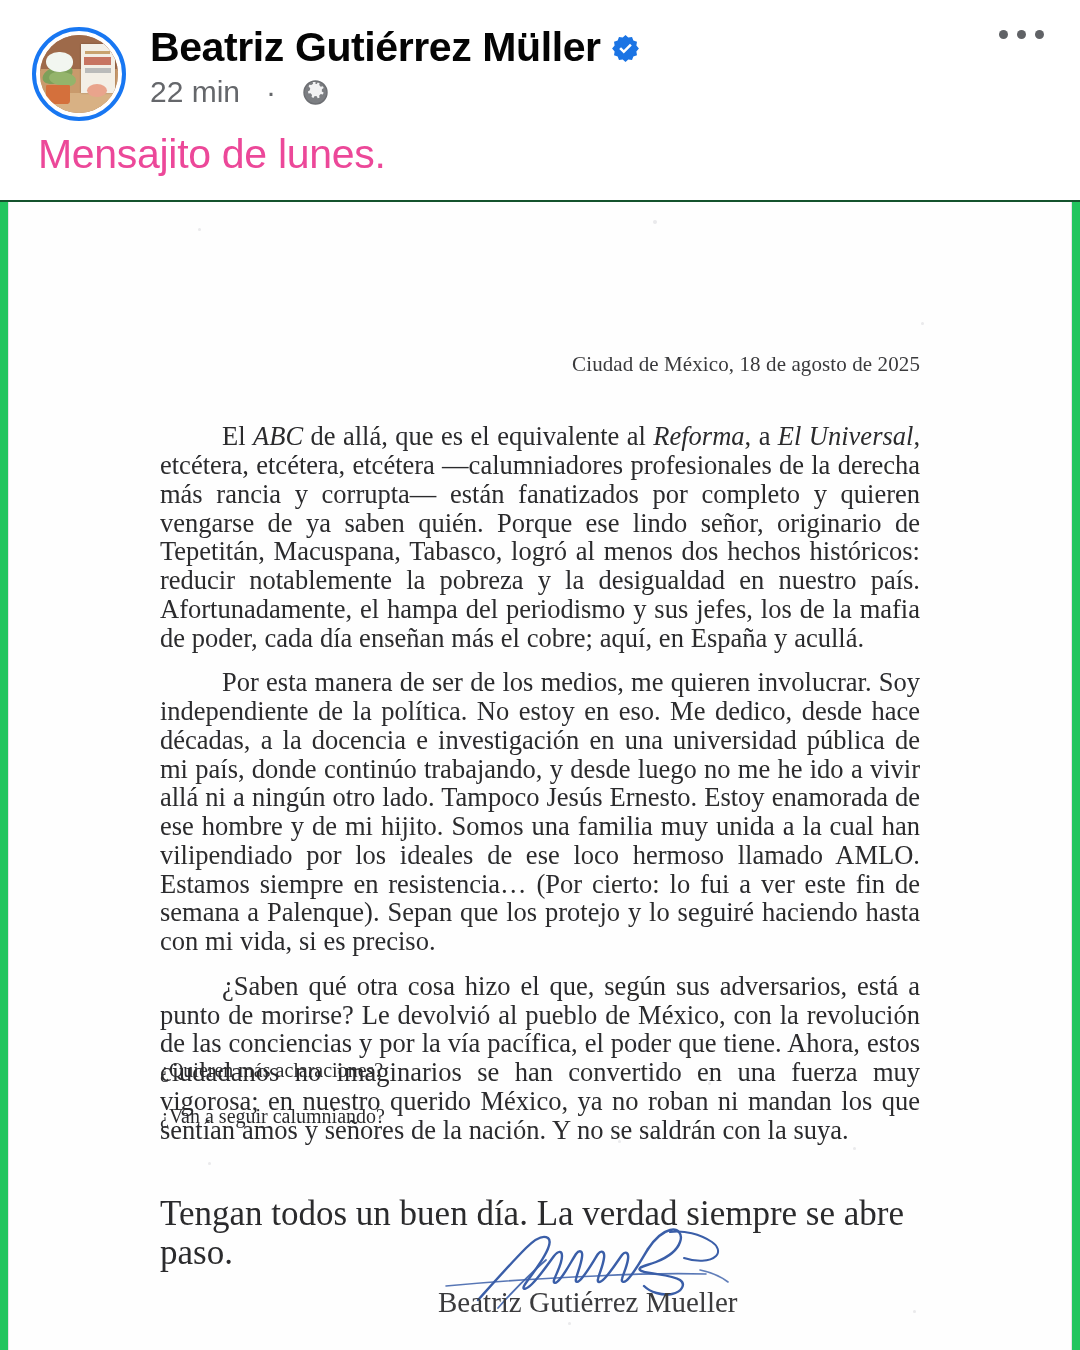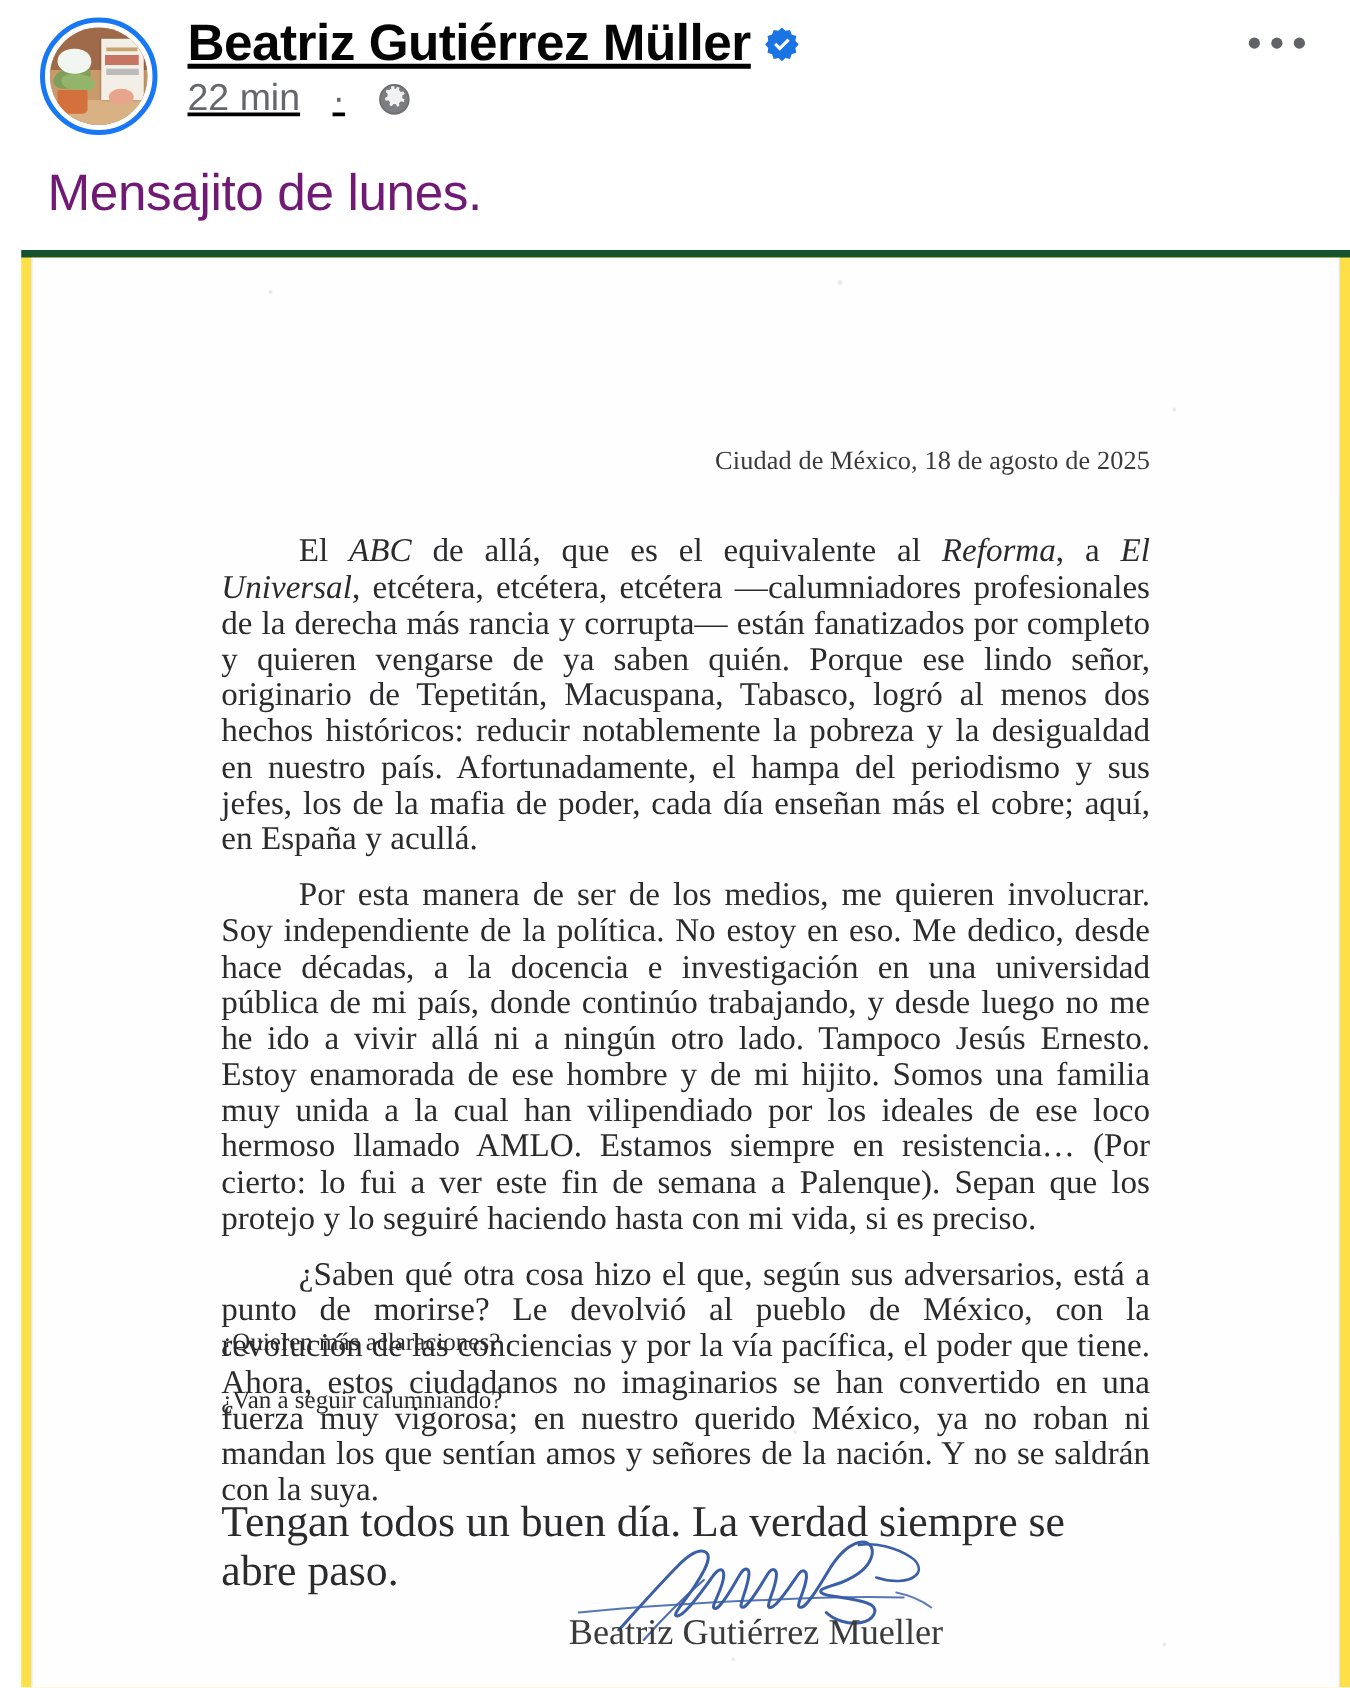--- a/index.html
+++ b/index.html
@@ -21,25 +21,24 @@
     position: relative;
     background: #ffffff;
     display: flex;
     flex-direction: column;
   }
 
   
   .post-header {
     display: flex;
     align-items: flex-start;
-    padding: 10px 22px 0 32px;
+    padding: 23px 22px 0 32px;
     position: relative;
     height: 118px;
     box-sizing: border-box;
-    text-decoration: underline;
   }
 
   .avatar-wrap {
     width: 94px;
     height: 94px;
     border-radius: 50%;
     flex: 0 0 auto;
     padding: 4px;
     box-sizing: border-box;
     border: 4px solid #1877f2;
@@ -144,33 +143,32 @@
     background: #606266;
     display: block;
   }
 
   
   .post-body {
     padding: 12px 32px 22px 38px;
   }
   .post-message {
     font-size: 41px;
-    color: #701a75;
+    color: #ec4899;
     line-height: 1.18;
     letter-spacing: -0.3px;
   }
 
   
   .letter-frame {
     flex: 1 1 auto;
     position: relative;
-    background: #fde047;
-    border-top: 6px solid #14532d;
+    background: #22c55e;
+    border-top: 2px solid #14532d;
     overflow: hidden;
-    margin-left: 17px;
   }
   .letter-page {
     position: absolute;
     left: 8px;
     right: 8px;
     top: 0;
     bottom: 0;
     background: #fefefe;
     box-shadow: inset 1px 0 0 #e3e4e8, inset -1px 0 0 #e3e4e8;
     overflow: hidden;

